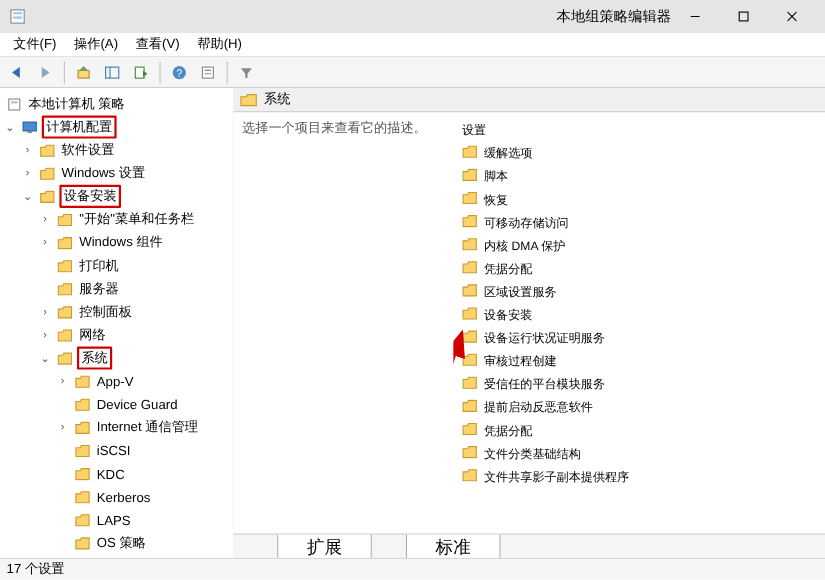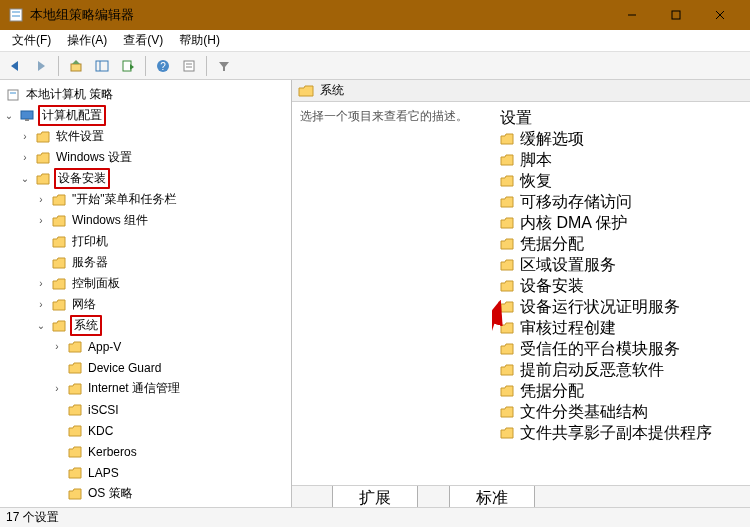--- a/index.html
+++ b/index.html
@@ -1,35 +1,35 @@
 <!DOCTYPE html>
 <html><head>
 <meta charset="utf-8">
 <style>
   * { box-sizing: border-box; font-family: "Microsoft YaHei", "Segoe UI", sans-serif; }
   body { margin: 0; width: 750px; height: 527px; background: #fff; font-size: 12px; color: #000; overflow: hidden; position: relative; }
-  .titlebar { height: 30px; display: flex; align-items: center; padding: 0 8px; background: #a16207; }
+  .titlebar { height: 30px; display: flex; align-items: center; padding: 0 8px; background: #e5e5e5; text-align: right; }
   .titlebar .icon { width: 16px; height: 16px; margin-right: 6px; }
   .titlebar .title { flex: 1; font-size: 13px; }
   .titlebar .win-btn { width: 44px; height: 30px; display: flex; align-items: center; justify-content: center; }
   .menubar { height: 22px; display: flex; align-items: center; padding: 0 4px; background: #fff; border-bottom: 1px solid #e0e0e0; }
   .menubar .item { padding: 2px 8px; font-size: 12px; }
   .toolbar { height: 28px; display: flex; align-items: center; padding: 0 4px; gap: 4px; background: #f5f5f5; border-bottom: 1px solid #d0d0d0; }
   .toolbar .btn { width: 22px; height: 22px; display: flex; align-items: center; justify-content: center; border: 1px solid transparent; }
   .toolbar .sep { width: 1px; height: 20px; background: #c0c0c0; margin: 0 2px; }
   .main { display: flex; height: 427px; }
-  .left { width: 292px; border-right: 1px solid #c0c0c0; overflow: auto; background: #fff; padding: 4px 0; }
+  .left { width: 212px; border-right: 1px solid #c0c0c0; overflow: auto; background: #fff; padding: 4px 0; }
   .right { flex: 1; display: flex; flex-direction: column; overflow: hidden; }
   .right-header { height: 22px; background: #f0f0f0; border-bottom: 1px solid #d0d0d0; display: flex; align-items: center; padding: 0 6px; gap: 6px; }
   .folder-icon-small { width: 16px; height: 12px; }
   .right-body { flex: 1; display: flex; overflow: hidden; position: relative; }
   .desc-col { width: 200px; padding: 6px 8px; color: #555; font-size: 12px; }
   .items-col { flex: 1; padding: 6px 4px; overflow: auto; position: relative; }
   .item-row { height: 21px; display: flex; align-items: center; gap: 6px; padding: 0 4px; white-space: nowrap; }
-  .item-row span { font-size: 16px; }
+  .item-row span { font-size: 11px; }
   .right-tabs { height: 22px; display: flex; align-items: flex-start; padding-left: 8px; border-top: 1px solid #d0d0d0; background: #f5f5f5; }
   .tab { border: 1px solid #b0b0b0; border-top: none; padding: 2px 26px; font-size: 16px; background: #fff; margin-right: -1px; margin-left: 32px; }
   .statusbar { height: 20px; display: flex; align-items: center; padding: 0 6px; font-size: 12px; border-top: 1px solid #d0d0d0; background: #f5f5f5; }
   .tree-row { height: 21px; display: flex; align-items: center; white-space: nowrap; }
   .indent { display: inline-block; }
   .twisty { width: 14px; height: 14px; display: inline-flex; align-items: center; justify-content: center; font-size: 10px; color: #555; }
   .node-icon { width: 16px; height: 14px; display: inline-flex; align-items: center; justify-content: center; margin: 0 3px; }
   .tree-label { font-size: 12px; padding: 1px 2px; }
   .hl-red { border: 2px solid #d00000; border-radius: 1px; padding: 0 2px; }
   .arrow-canvas { position: absolute; left: 0; top: 0; pointer-events: none; }

